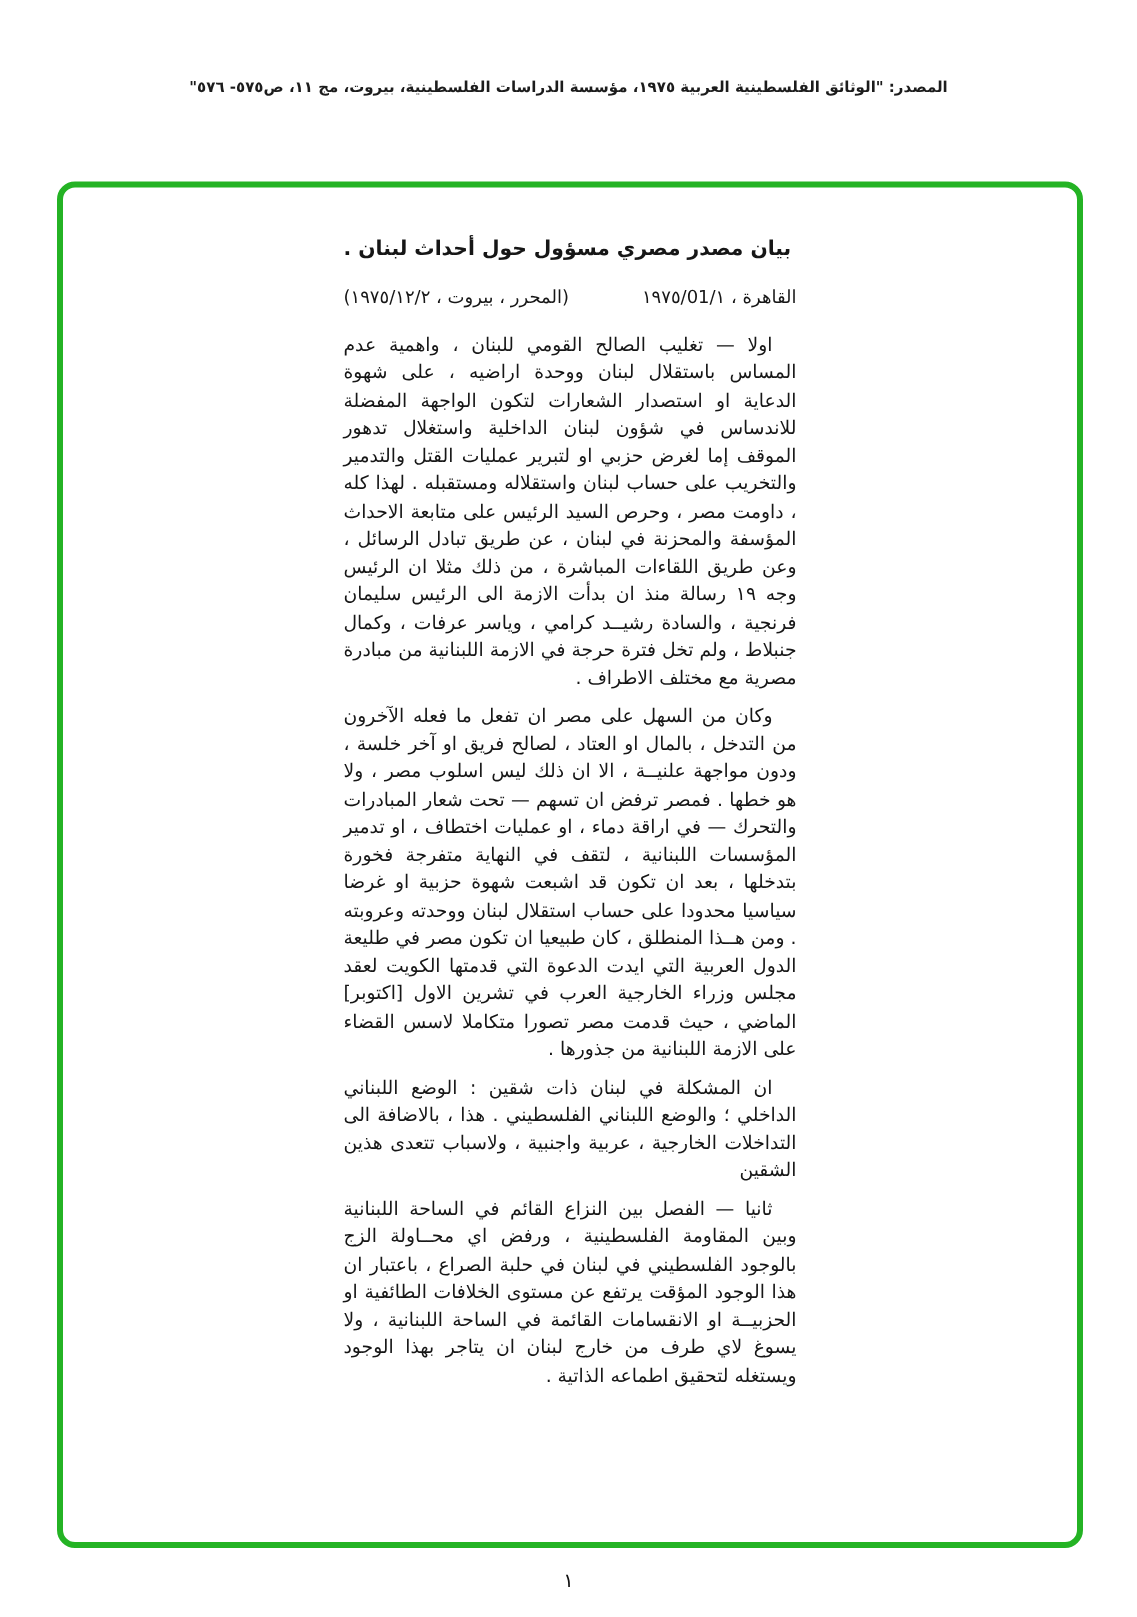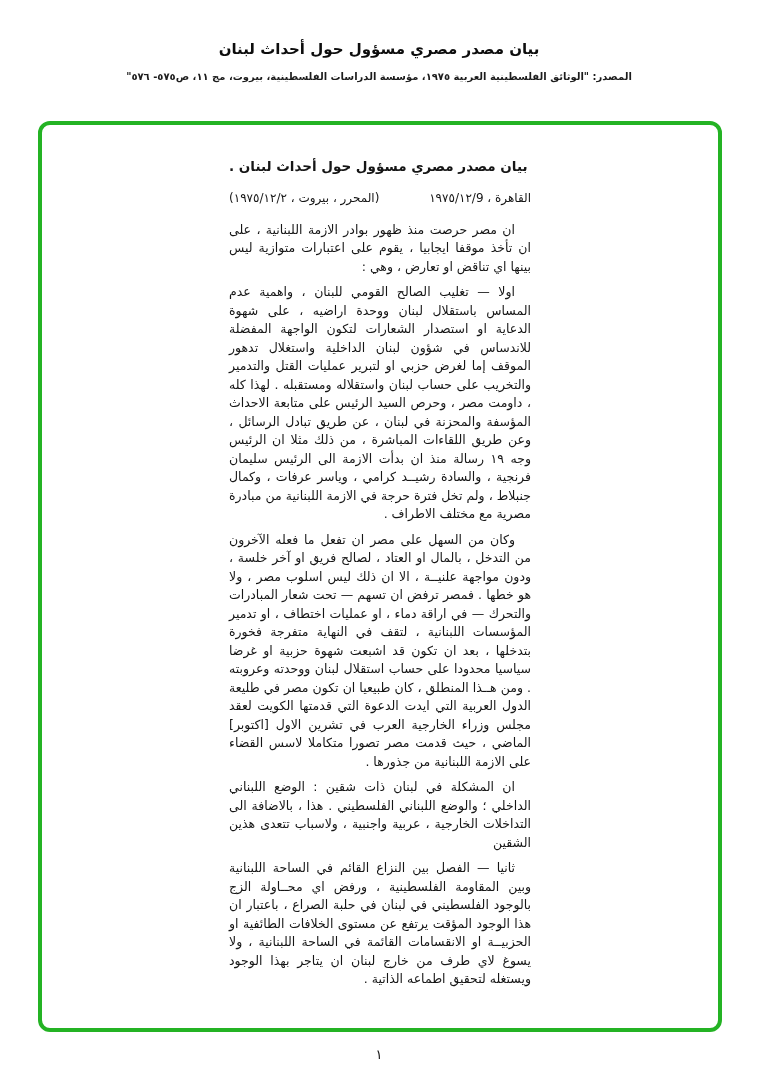--- a/index.html
+++ b/index.html
@@ -75,36 +75,34 @@
     font-size: 13px;
     color: #111111;
   }
 </style>
 </head>
 <body>
 
 <div class="page">
 
   <header class="page-header">
-    <h1 class="header-title">بيان مصدر مصري مسؤول حول أحداث لبنان</h1>
     <div class="header-source">المصدر: "الوثائق الفلسطينية العربية ١٩٧٥، مؤسسة الدراسات الفلسطينية، بيروت، مج ١١، ص٥٧٥- ٥٧٦"</div>
   </header>
 
   <div class="document-frame" style="border-color: rgb(36, 179, 36);">
     <div class="doc-content">
 
       <div class="doc-title">بيان مصدر مصري مسؤول حول أحداث لبنان .</div>
 
       <div class="dateline">
-        <span>القاهرة ، ١٩٧٥/١٢/9</span>
+        <span>القاهرة ، ١٩٧٥/01/١</span>
         <span>(المحرر ، بيروت ، ١٩٧٥/١٢/٢)</span>
       </div>
 
       <div class="paragraphs">
-          <p class="para">ان مصر حرصت منذ ظهور بوادر الازمة اللبنانية ، على ان تأخذ موقفا ايجابيا ، يقوم على اعتبارات متوازية ليس بينها اي تناقض او تعارض ، وهي :</p>
           <p class="para">اولا — تغليب الصالح القومي للبنان ، واهمية عدم المساس باستقلال لبنان ووحدة اراضيه ، على شهوة الدعاية او استصدار الشعارات لتكون الواجهة المفضلة للاندساس في شؤون لبنان الداخلية واستغلال تدهور الموقف إما لغرض حزبي او لتبرير عمليات القتل والتدمير والتخريب على حساب لبنان واستقلاله ومستقبله . لهذا كله ، داومت مصر ، وحرص السيد الرئيس على متابعة الاحداث المؤسفة والمحزنة في لبنان ، عن طريق تبادل الرسائل ، وعن طريق اللقاءات المباشرة ، من ذلك مثلا ان الرئيس وجه ١٩ رسالة منذ ان بدأت الازمة الى الرئيس سليمان فرنجية ، والسادة رشيــد كرامي ، وياسر عرفات ، وكمال جنبلاط ، ولم تخل فترة حرجة في الازمة اللبنانية من مبادرة مصرية مع مختلف الاطراف .</p>
           <p class="para">وكان من السهل على مصر ان تفعل ما فعله الآخرون من التدخل ، بالمال او العتاد ، لصالح فريق او آخر خلسة ، ودون مواجهة علنيــة ، الا ان ذلك ليس اسلوب مصر ، ولا هو خطها . فمصر ترفض ان تسهم — تحت شعار المبادرات والتحرك — في اراقة دماء ، او عمليات اختطاف ، او تدمير المؤسسات اللبنانية ، لتقف في النهاية متفرجة فخورة بتدخلها ، بعد ان تكون قد اشبعت شهوة حزبية او غرضا سياسيا محدودا على حساب استقلال لبنان ووحدته وعروبته . ومن هــذا المنطلق ، كان طبيعيا ان تكون مصر في طليعة الدول العربية التي ايدت الدعوة التي قدمتها الكويت لعقد مجلس وزراء الخارجية العرب في تشرين الاول [اكتوبر] الماضي ، حيث قدمت مصر تصورا متكاملا لاسس القضاء على الازمة اللبنانية من جذورها .</p>
           <p class="para">ان المشكلة في لبنان ذات شقين : الوضع اللبناني الداخلي ؛ والوضع اللبناني الفلسطيني . هذا ، بالاضافة الى التداخلات الخارجية ، عربية واجنبية ، ولاسباب تتعدى هذين الشقين</p>
           <p class="para">ثانيا — الفصل بين النزاع القائم في الساحة اللبنانية وبين المقاومة الفلسطينية ، ورفض اي محــاولة الزج بالوجود الفلسطيني في لبنان في حلبة الصراع ، باعتبار ان هذا الوجود المؤقت يرتفع عن مستوى الخلافات الطائفية او الحزبيــة او الانقسامات القائمة في الساحة اللبنانية ، ولا يسوغ لاي طرف من خارج لبنان ان يتاجر بهذا الوجود ويستغله لتحقيق اطماعه الذاتية .</p>
         </div>
 
     </div>
   </div>
 
   <div class="page-number">١</div>

